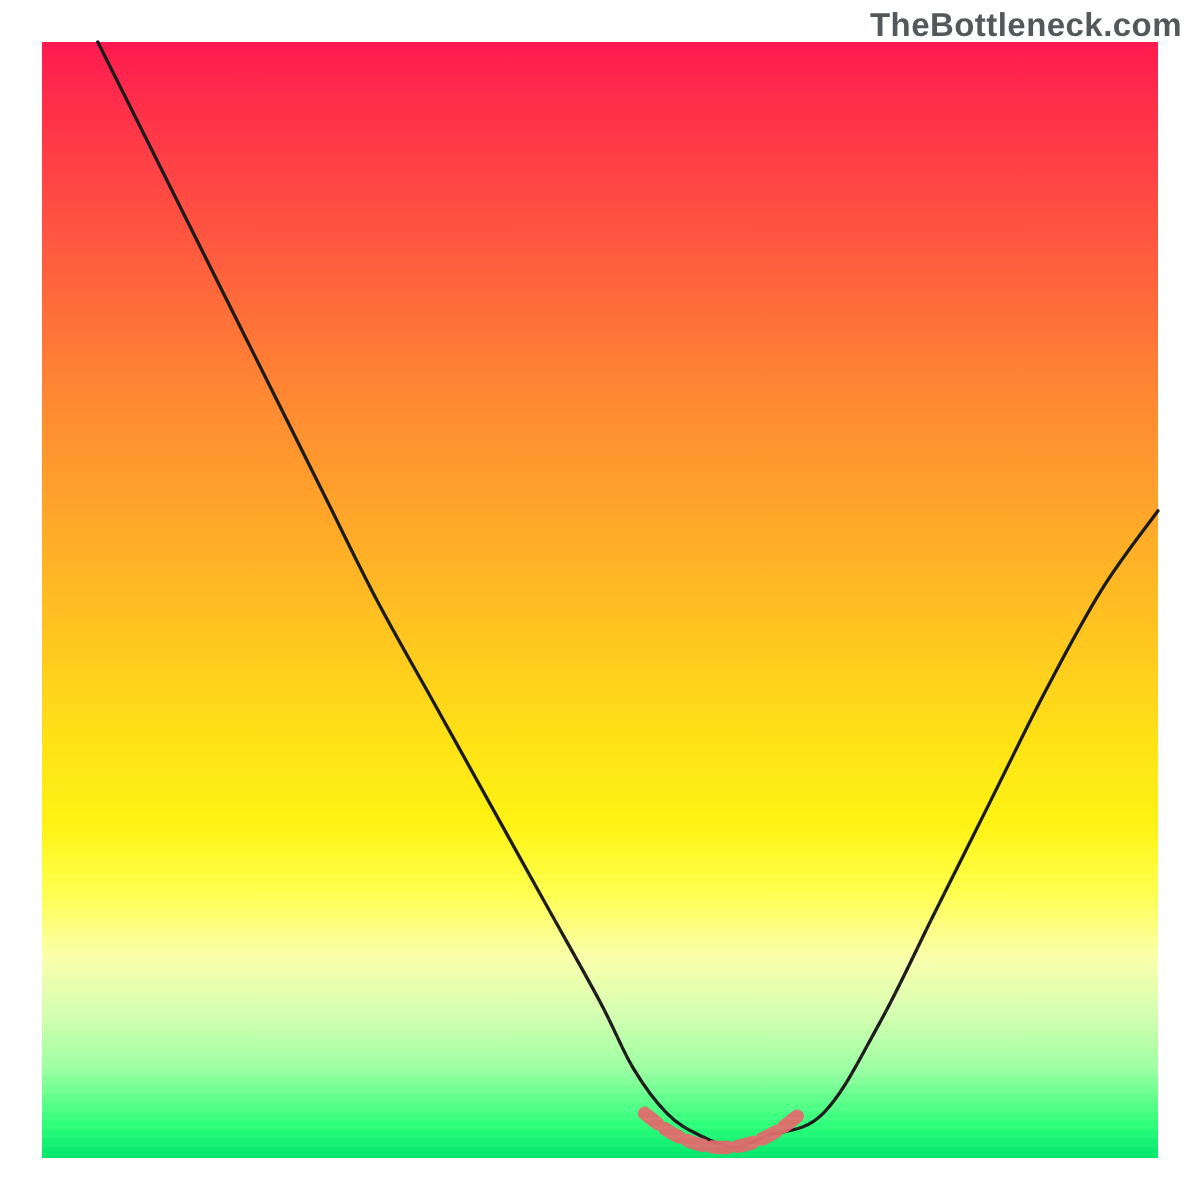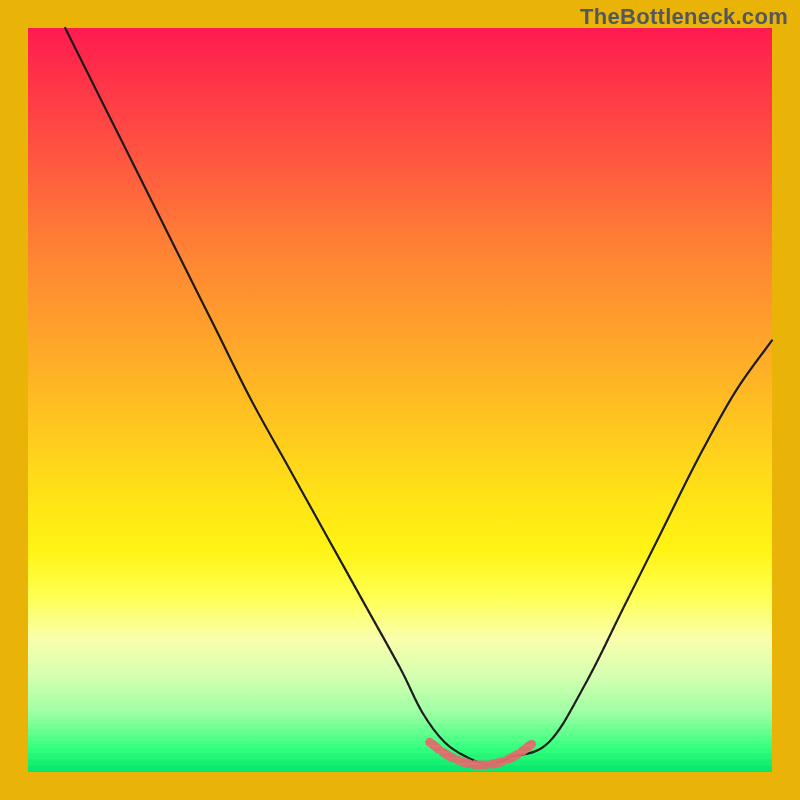--- a/index.html
+++ b/index.html
@@ -8,21 +8,21 @@
     width: 800px;
     height: 800px;
     background: #000000;
     overflow: hidden;
     font-family: Arial, Helvetica, sans-serif;
   }
   .frame {
     position: relative;
     width: 800px;
     height: 800px;
-    background: #eab308;
+    background: #ffffff;
   }
   .watermark {
     position: absolute;
     top: 4px;
     right: 12px;
     font-size: 22px;
     font-weight: 600;
     color: #55585a;
     letter-spacing: 0.3px;
     z-index: 5;

